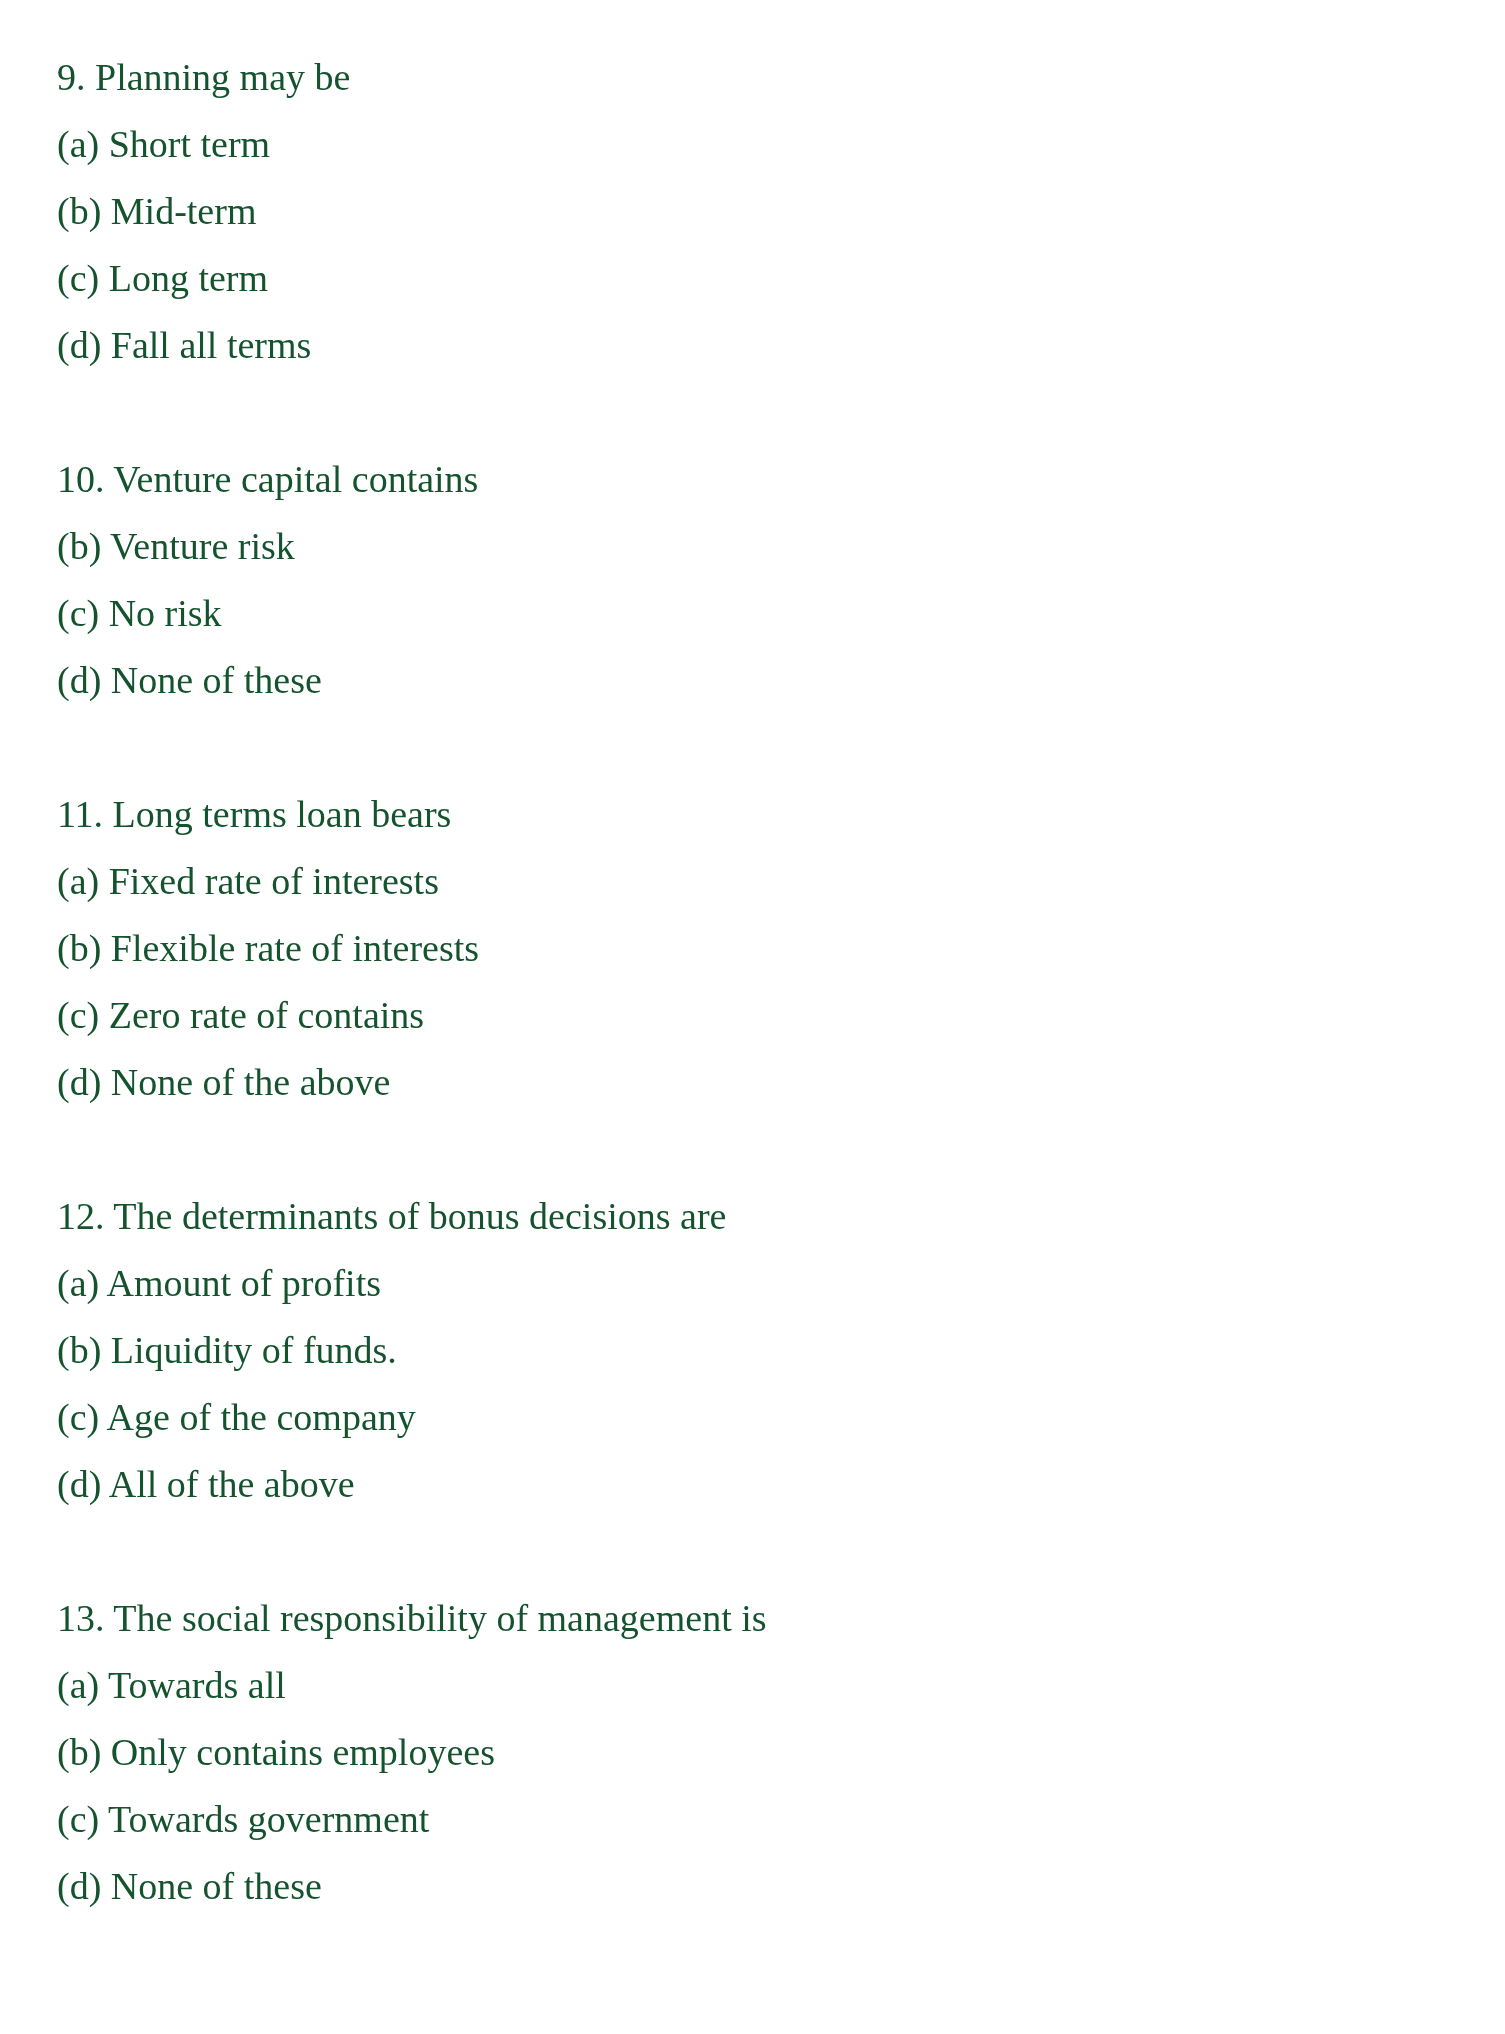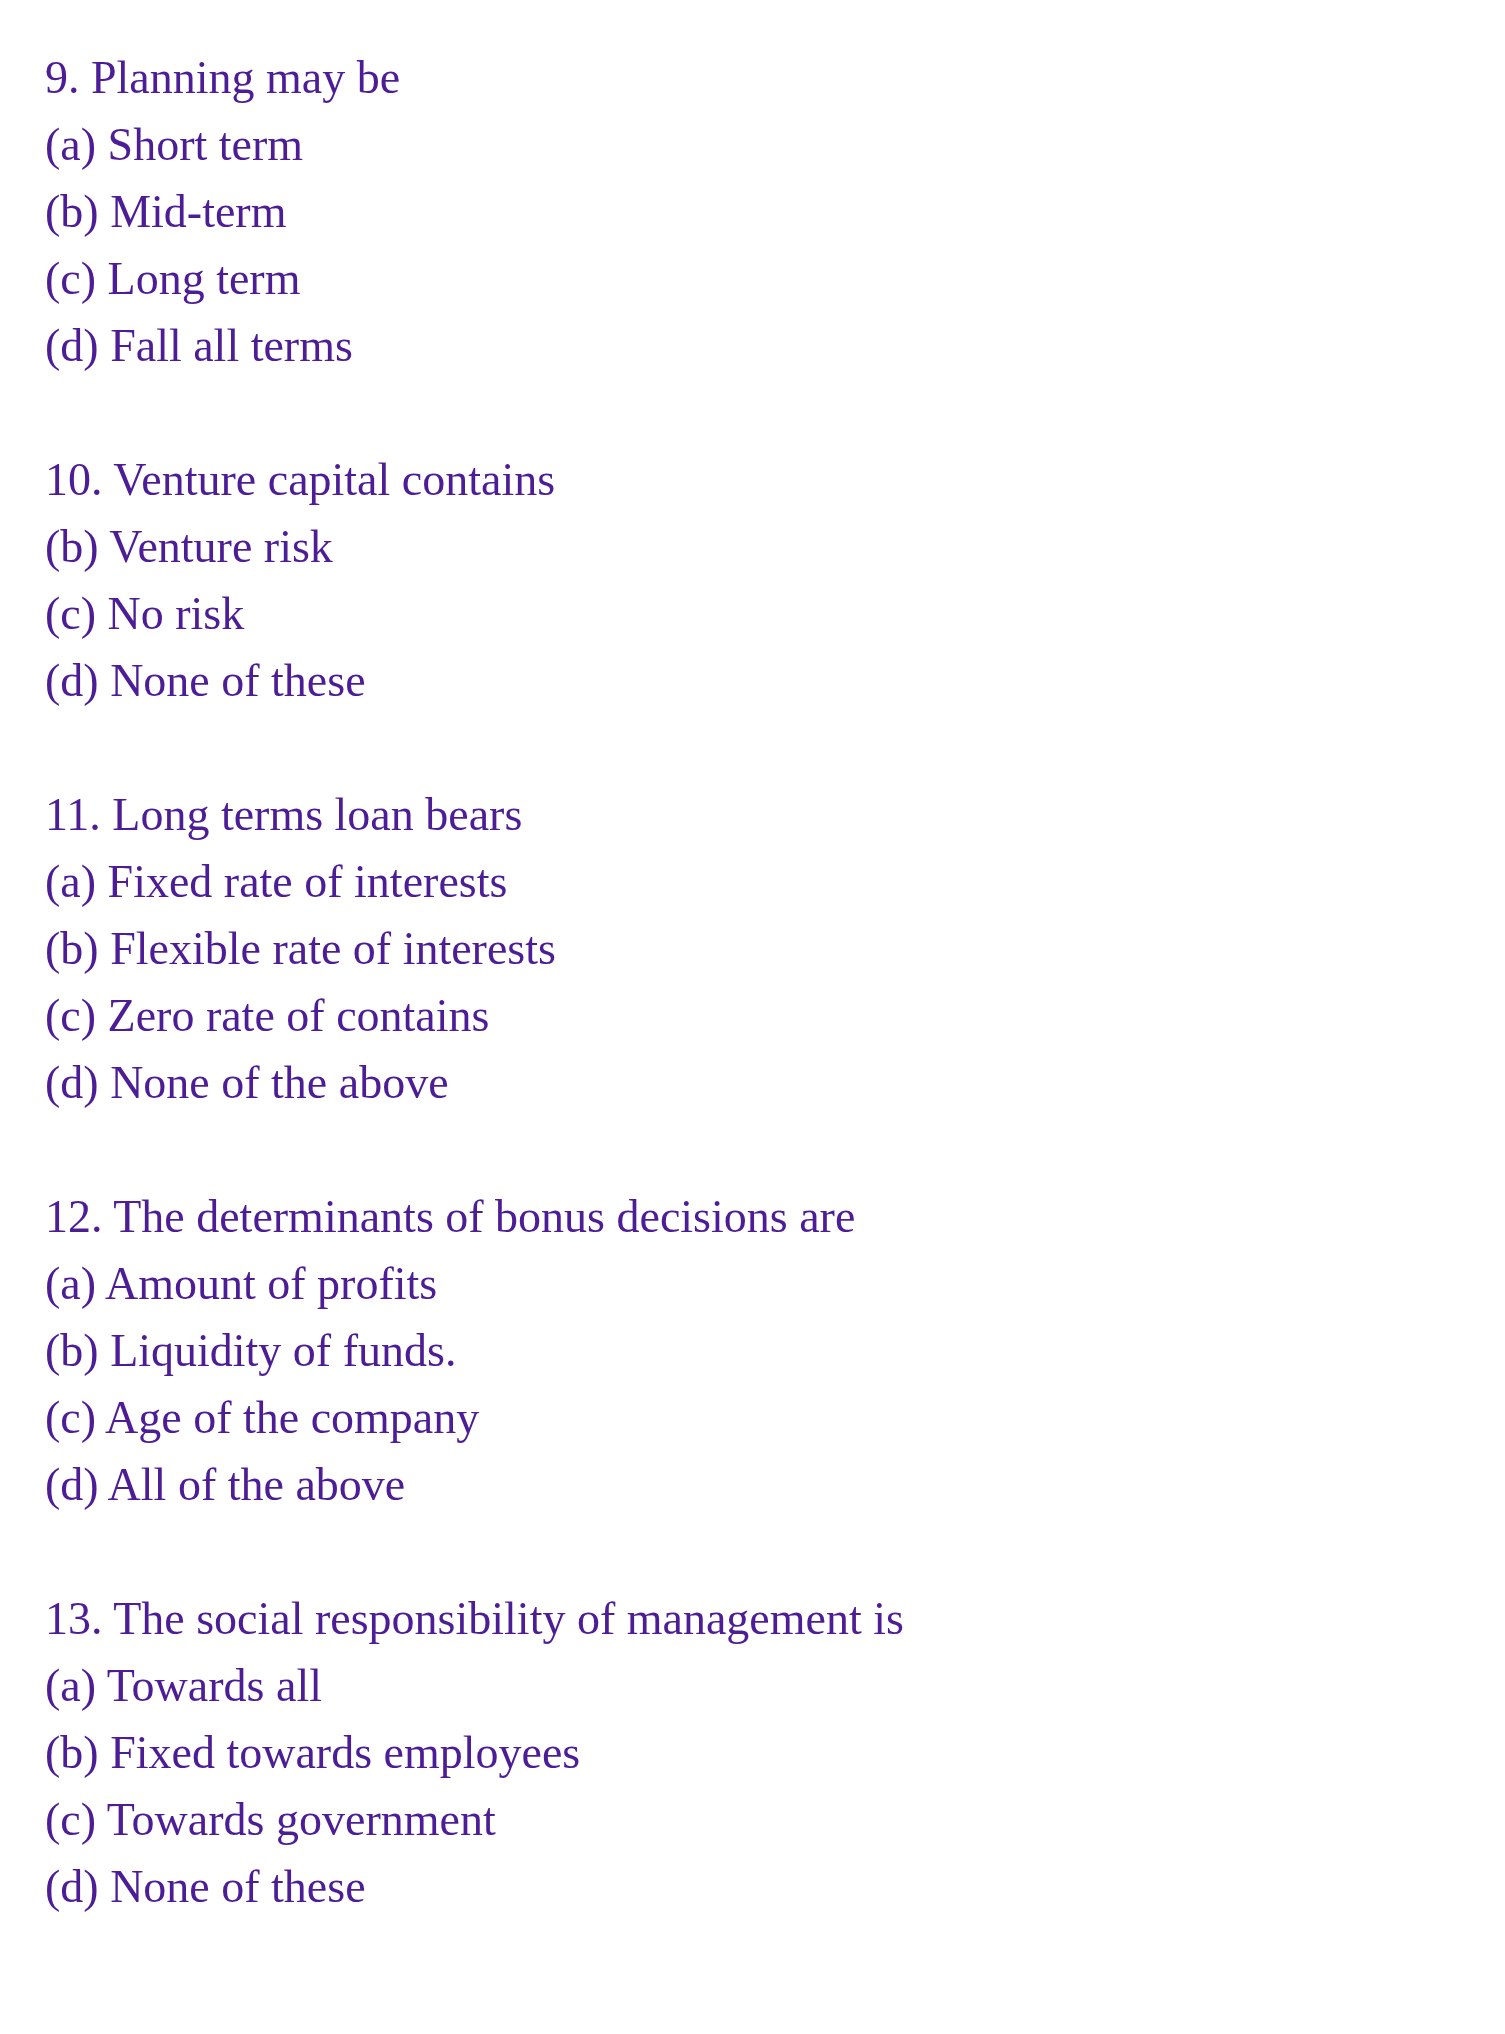--- a/index.html
+++ b/index.html
@@ -8,26 +8,26 @@
       background: #ffffff;
     }
     body {
       width: 1505px;
       height: 2034px;
       overflow: hidden;
       position: relative;
     }
     .page {
       position: absolute;
-      left: 45px;
+      left: 57px;
       top: 44px;
       font-family: "Liberation Serif", "DejaVu Serif", serif;
-      font-size: 46px;
+      font-size: 38px;
       line-height: 67px;
-      color: #4c1d95;
+      color: #14532d;
     }
     .question {
       margin: 0 0 67px 0;
     }
     .question:last-child {
       margin-bottom: 0;
     }
     .line {
       display: block;
       white-space: nowrap;
@@ -66,18 +66,18 @@
     <span class="line">12. The determinants of bonus decisions are</span>
     <span class="line">(a) Amount of profits</span>
     <span class="line">(b) Liquidity of funds.</span>
     <span class="line">(c) Age of the company</span>
     <span class="line">(d) All of the above</span>
   </div>
 
   <div class="question">
     <span class="line">13. The social responsibility of management is</span>
     <span class="line">(a) Towards all</span>
-    <span class="line">(b) Fixed towards employees</span>
+    <span class="line">(b) Only contains employees</span>
     <span class="line">(c) Towards government</span>
     <span class="line">(d) None of these</span>
   </div>
 
 </div>
 
 </body></html>

